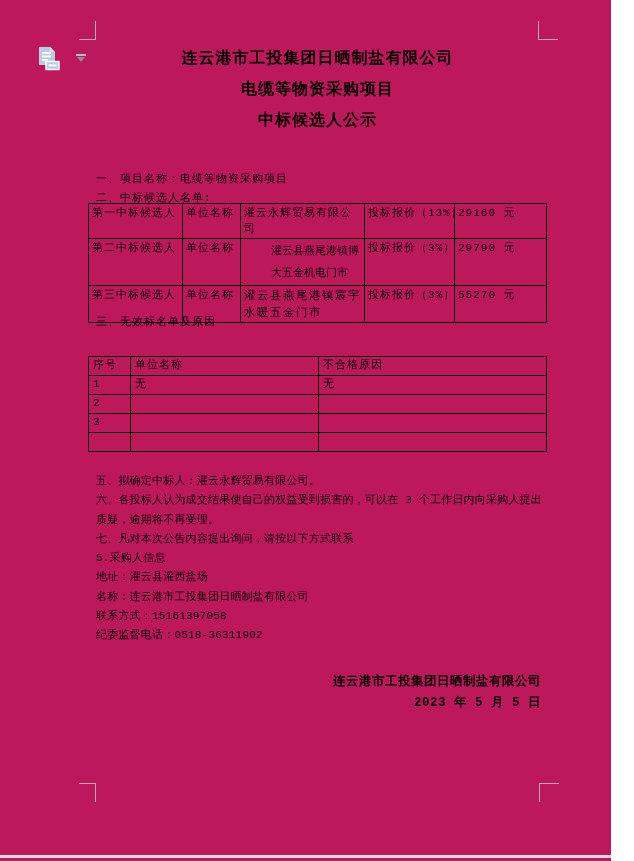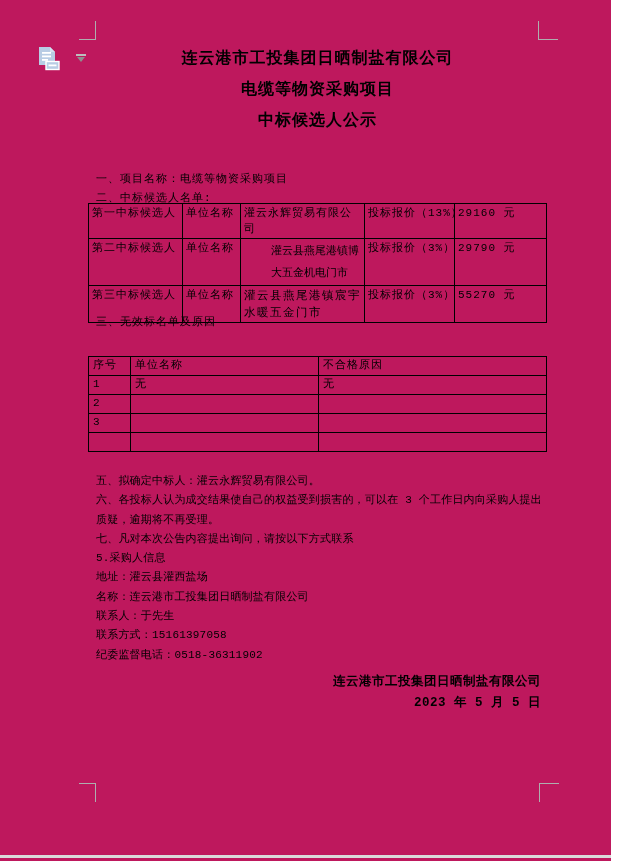--- a/index.html
+++ b/index.html
@@ -150,21 +150,20 @@
     </tbody>
   </table>
 
   <div class="bodyblock">
     <div class="p">五、拟确定中标人：灌云永辉贸易有限公司。</div>
     <div class="p">六、各投标人认为成交结果使自己的权益受到损害的，可以在 3 个工作日内向采购人提出质疑，逾期将不再受理。</div>
     <div class="p">七、凡对本次公告内容提出询问，请按以下方式联系</div>
     <div class="p">5.采购人信息</div>
     <div class="p">地址：灌云县灌西盐场</div>
     <div class="p">名称：连云港市工投集团日晒制盐有限公司</div>
-    <div class="p">联系人：于先生</div>
     <div class="p">联系方式：15161397058</div>
     <div class="p">纪委监督电话：0518-36311902</div>
   </div>
 
   <div class="footerblock">
     <div>连云港市工投集团日晒制盐有限公司</div>
     <div>2023 年 5 月 5 日</div>
   </div>
 
   <div class="page-edge"></div>

